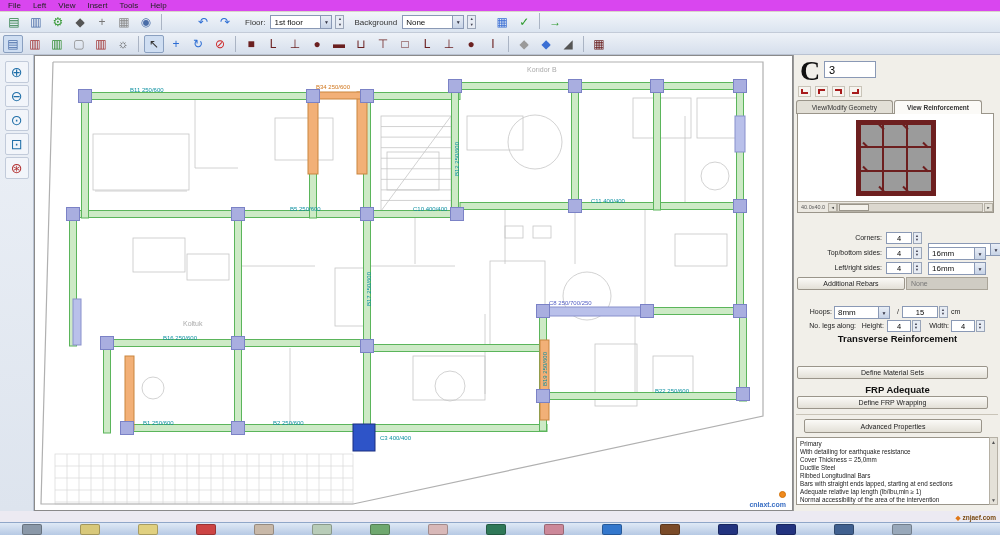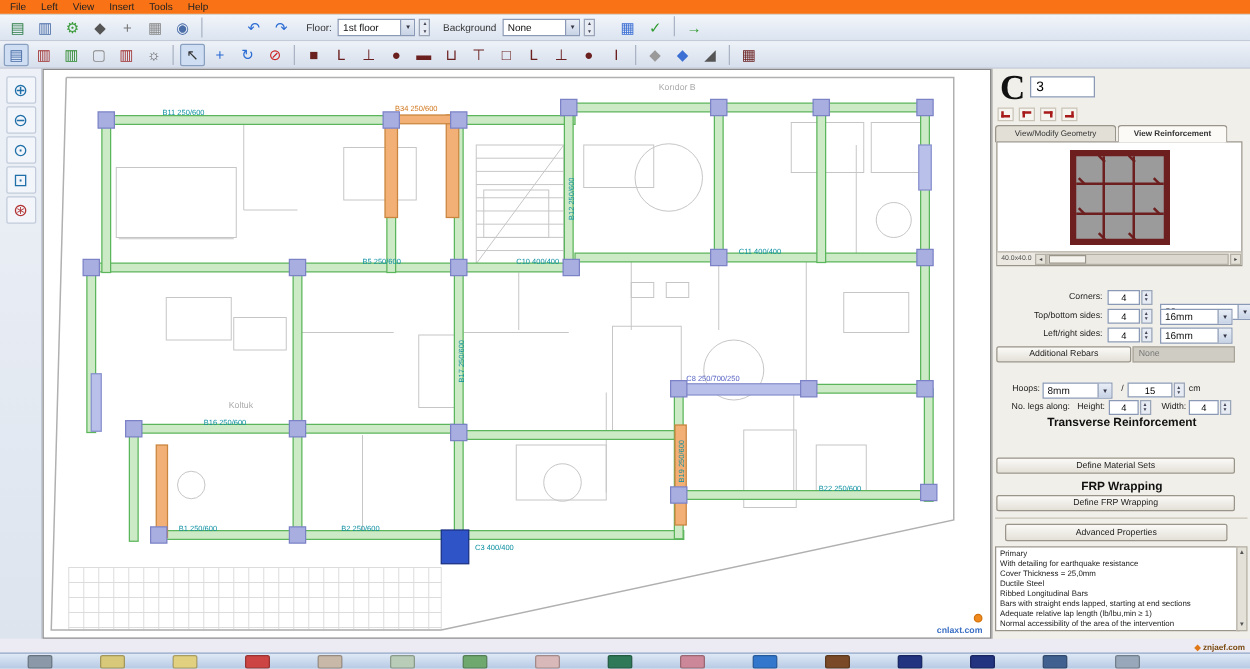--- a/index.html
+++ b/index.html
@@ -1,21 +1,21 @@
 <!DOCTYPE html>
 <html><head>
 <meta charset="utf-8">
 <style>
   * { box-sizing: border-box; margin: 0; padding: 0; }
   html,body { width:1000px; height:535px; overflow:hidden; }
   body { font-family:"Liberation Sans", sans-serif; background:#e8e5de; position:relative; }
   #app { position:absolute; left:0; top:0; width:1000px; height:535px; background:#eceaf2; }
 
   
-  #menubar { position:absolute; left:0; top:0; width:1000px; height:12px; background:#f97316;
+  #menubar { position:absolute; left:0; top:0; width:1000px; height:12px; background:#d946ef;
              display:flex; align-items:center; gap:2px; padding-left:3px; border-bottom:1px solid #d8d4ca;}
   .menu-item { font-size:8px; color:#222; padding:0 5px; }
 
   
   #toolbar1 { position:absolute; left:0; top:12px; width:1000px; height:21px;
               background:linear-gradient(#f2f5fa,#dbe4f0); border-bottom:1px solid #c3cbd8;
               display:flex; align-items:center; gap:2px; padding-left:4px; }
   #toolbar2 { position:absolute; left:0; top:33px; width:1000px; height:22px;
               background:linear-gradient(#eef2f8,#d6dfec); border-bottom:1px solid #b9c2d1;
               display:flex; align-items:center; gap:2px; padding-left:3px; }
@@ -454,21 +454,21 @@
     <span class="plabel" style="left:0px;top:267px;width:62px;">No. legs along:</span>
     <span class="plabel" style="left:64px;top:267px;width:26px;">Height:</span>
     <input class="pinput" style="left: 93px; top: 265px; width: 24px;" value="4">
     <span class="pspin" style="left:118px;top:265px;"></span>
     <span class="plabel" style="left:131px;top:267px;width:24px;">Width:</span>
     <input class="pinput" style="left: 157px; top: 265px; width: 24px;" value="4">
     <span class="pspin" style="left:182px;top:265px;"></span>
 
     <div class="pbtn" style="left:3px;top:311px;width:191px;">Define Material Sets</div>
 
-    <div class="sec-title" style="top:329px;">FRP Wrapping</div>
+    <div class="sec-title" style="top:329px;">FRP Adequate</div>
     <div class="pbtn" style="left:3px;top:341px;width:191px;">Define FRP Wrapping</div>
 
     <div id="panel-hr"></div>
     <div class="pbtn" style="left:10px;top:364px;width:178px;height:14px;">Advanced Properties</div>
 
     <div id="notes">
         <div class="note-line">Primary</div>
         <div class="note-line">With detailing for earthquake resistance</div>
         <div class="note-line">Cover Thickness = 25,0mm</div>
         <div class="note-line">Ductile Steel</div>

